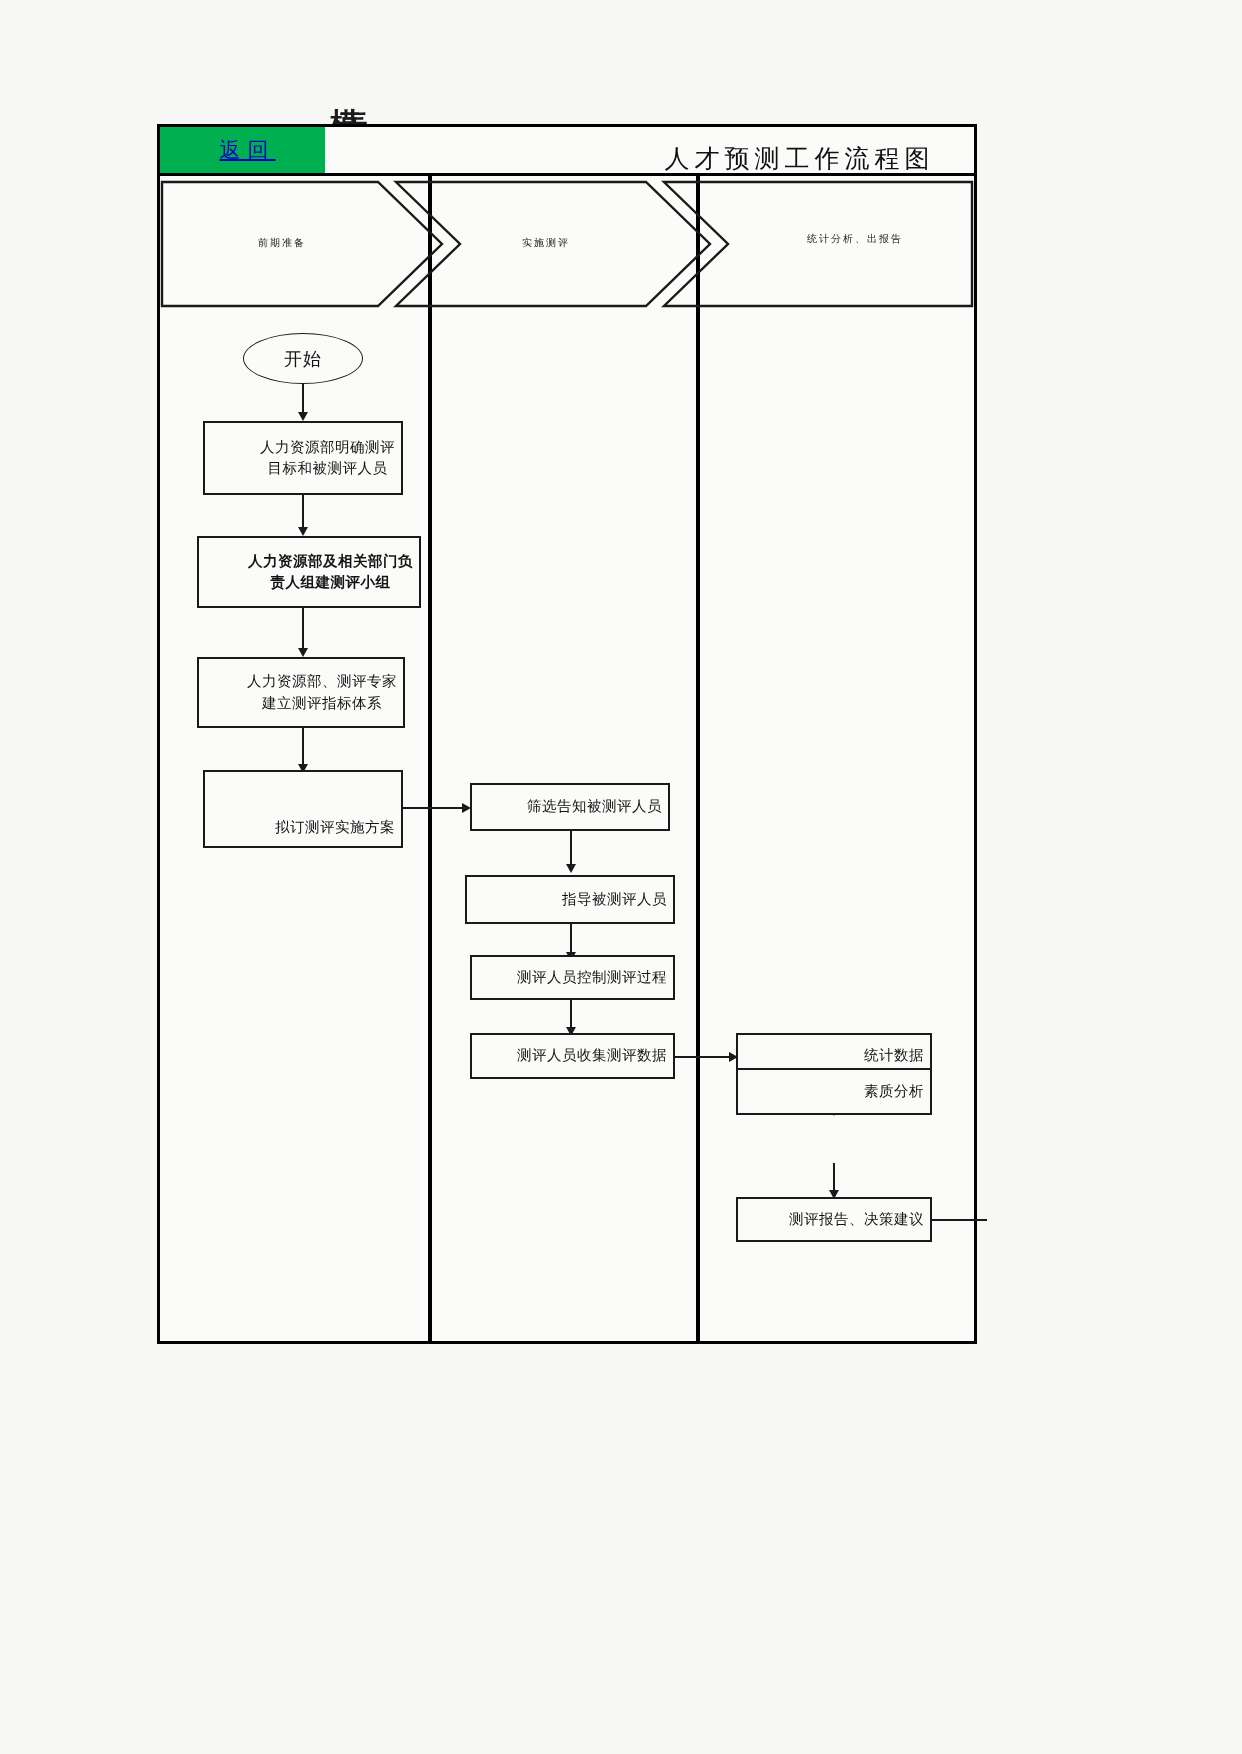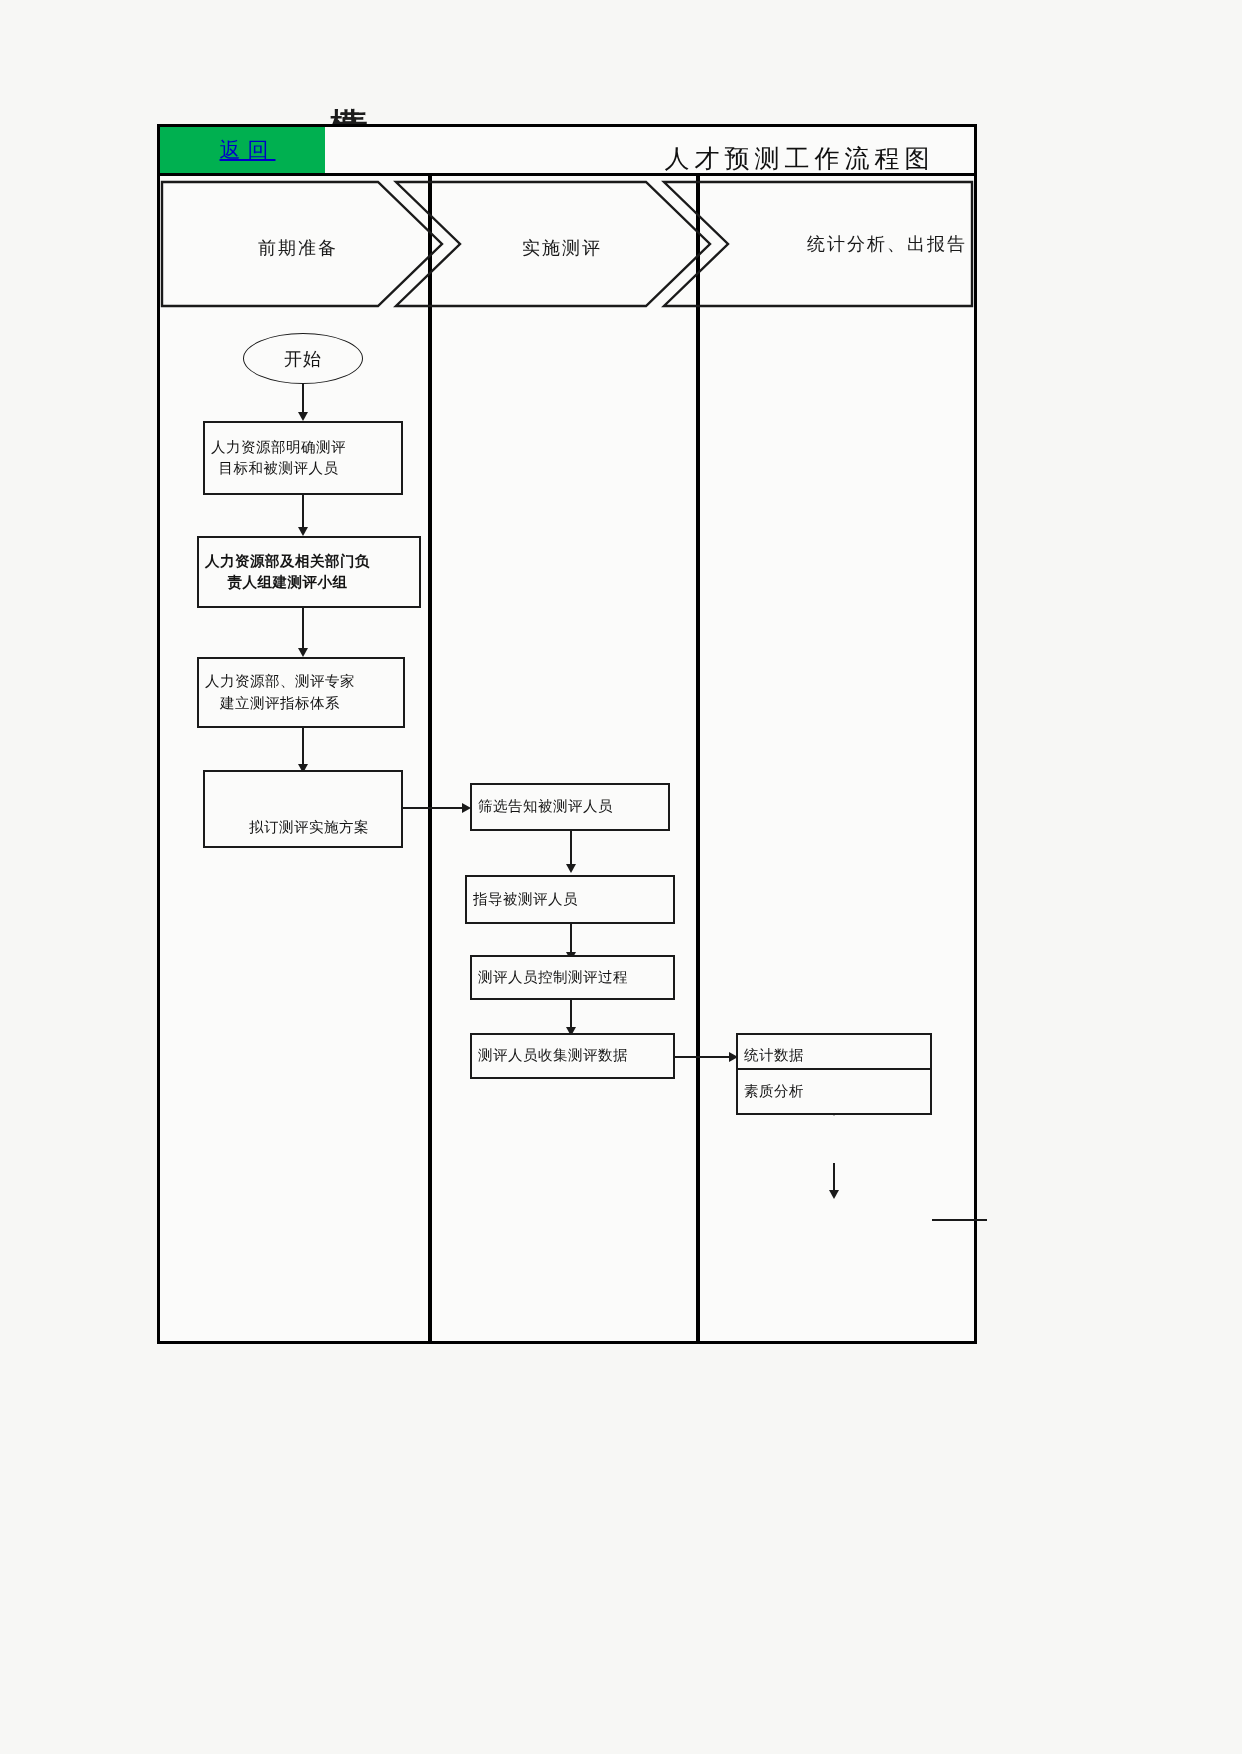--- a/index.html
+++ b/index.html
@@ -103,38 +103,38 @@
   
   #banner-band {
     position: absolute;
     left: 160px;
     top: 180px;
     width: 814px;
     height: 128px;
   }
   .banner-label {
     position: absolute;
-    font-size: 18px;
+    font-size: 10px;
     letter-spacing: 2px;
     color: #1a1a1a;
     white-space: nowrap;
   }
   #banner-label-1 { left: 98px;  top: 56px; }
   #banner-label-2 { left: 362px; top: 56px; }
   #banner-label-3 { left: 605px; top: 52px; margin-left: 42px; }
 
   
   .node {
     position: absolute;
     border: 1.6px solid #1a1a1a;
     background: #fbfbfa;
     box-sizing: border-box;
     display: flex;
     align-items: center;
-    justify-content: flex-start;
+    justify-content: flex-end;
     text-align: center;
     font-size: 14.5px;
     line-height: 1.45;
     letter-spacing: 0.5px;
     color: #141414;
     padding: 2px 6px;
   }
   .node.bold-edge { border-width: 2px; }
   .node .txt { display: block; white-space: pre-line; }
 
@@ -280,16 +280,19 @@
   <div class="conn-v" style="left:833px; top:1079px; height:32px;"></div>
   <div class="arrow-down" style="left:829px; top:1107px;"></div>
 
   <div class="node bold-edge" style="left:736px; top:1068px; width:196px; height:47px;">
     <span class="txt">素质分析</span>
   </div>
 
   <div class="conn-v" style="left:833px; top:1163px; height:33px;"></div>
   <div class="arrow-down" style="left:829px; top:1190px;"></div>
 
+  <div class="node bold-edge" style="left:736px; top:1197px; width:196px; height:45px;">
+    <span class="txt">测评报告、决策建议</span>
+  </div>
 
   <div class="conn-h" style="left:932px; top:1219px; width:55px;"></div>
 
 </div>
 
 </body></html>

